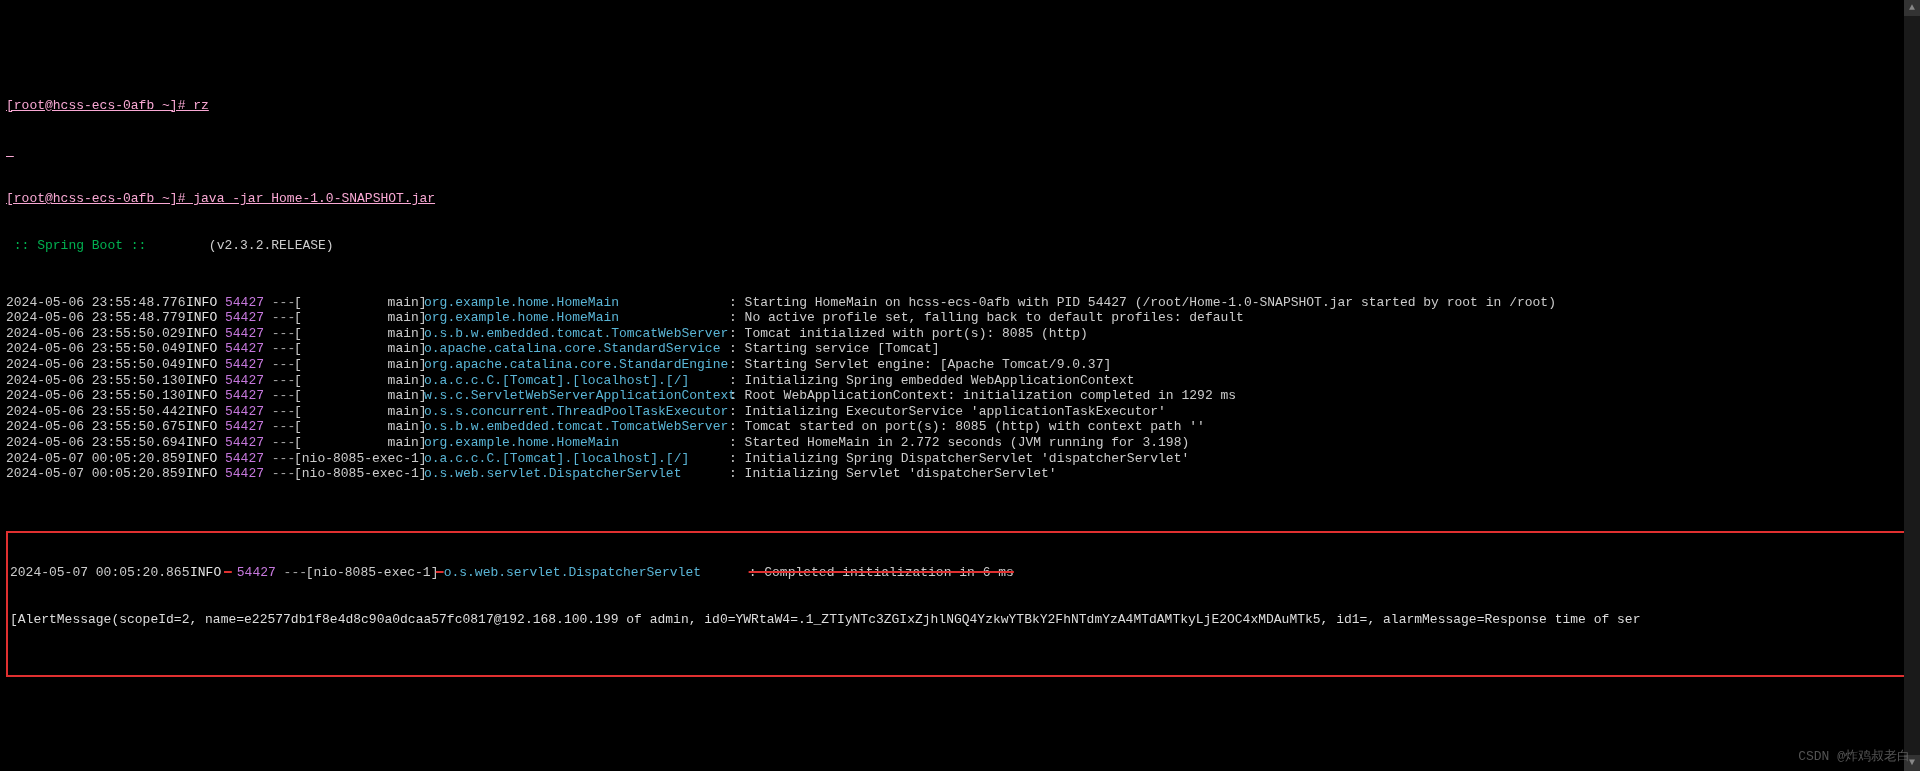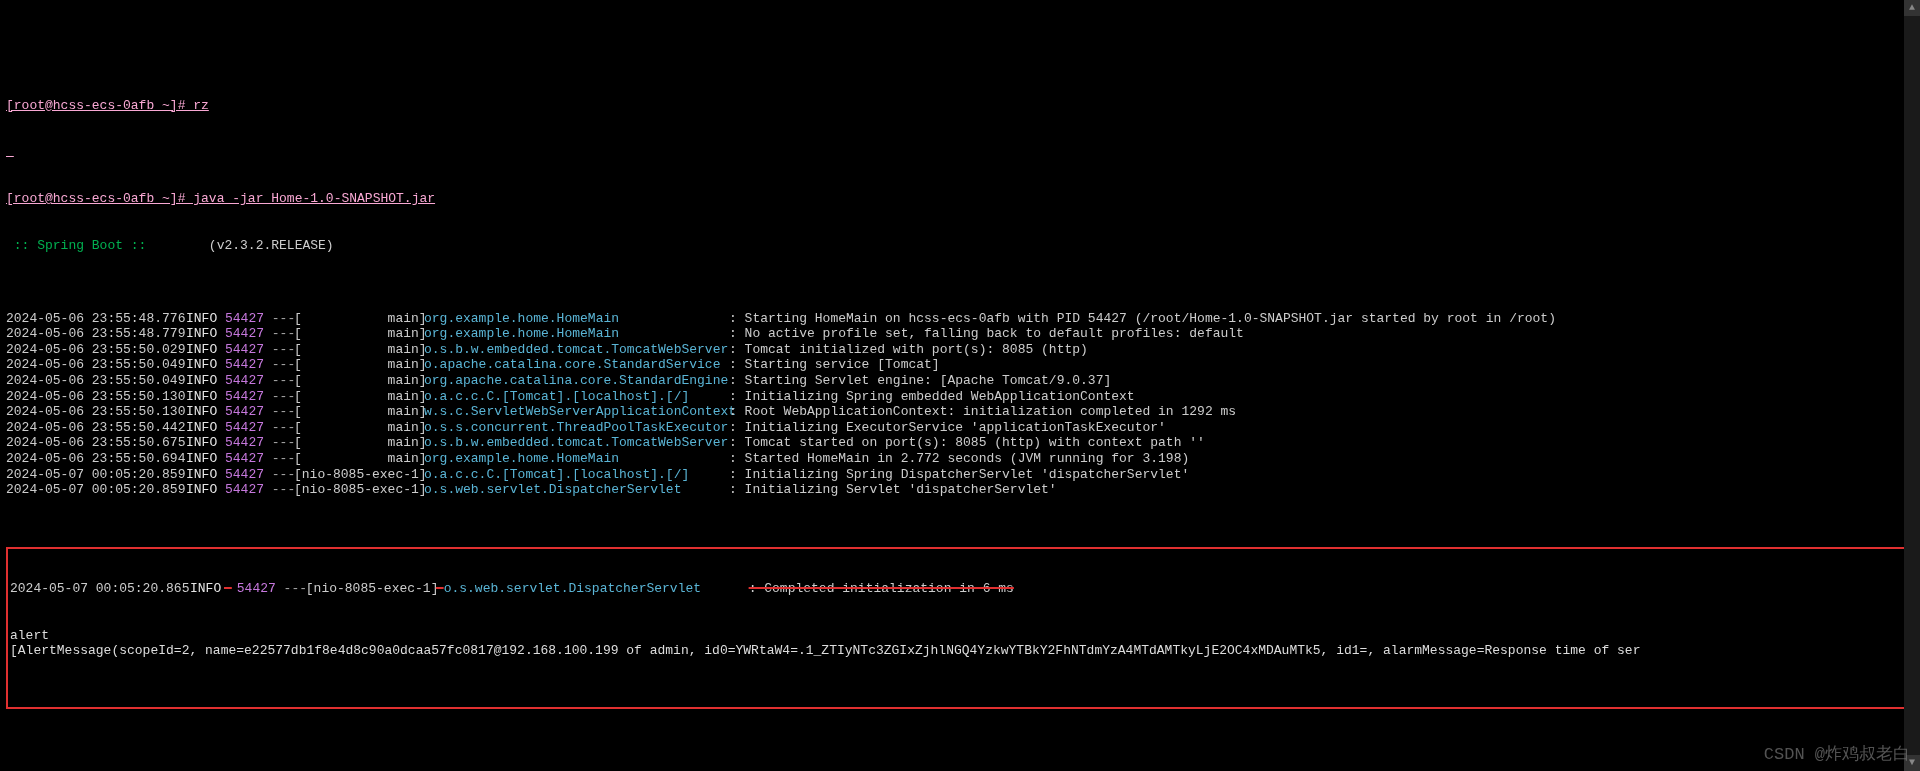--- a/index.html
+++ b/index.html
@@ -24,21 +24,21 @@
     }
     .prompt-line {
       color: #f9a8d4;
       text-decoration: underline;
     }
     .ascii-art {
       color: #ccc;
       margin-top: 6px;
     }
     .spring-boot-line {
-      margin-bottom: 26px;
+      margin-bottom: 10px;
     }
     .spring-boot-label {
       color: #00b050;
     }
     .spring-version {
       color: #ccc;
     }
     .log-line {
       display: flex;
     }
@@ -58,21 +58,21 @@
     .strike {
       text-decoration: line-through;
       text-decoration-color: #e03030;
       text-decoration-thickness: 2px;
     }
     .watermark {
       position: absolute;
       right: 10px;
       bottom: 6px;
       color: #777;
-      font-size: 17px;
+      font-size: 13px;
       opacity: 0.7;
       font-family: Liberation Mono, monospace;
     }
     .scrollbar {
       position: absolute;
       right: 0;
       top: 0;
       width: 16px;
       height: 100%;
       background: #1a1a1a;
@@ -97,21 +97,21 @@
 
 <div class="terminal">
   <div class="prompt-line">[root@hcss-ecs-0afb ~]# rz</div>
   <div class="prompt-line"> </div>
   <div class="prompt-line">[root@hcss-ecs-0afb ~]# java -jar Home-1.0-SNAPSHOT.jar</div>
   <div class="spring-boot-line"><span class="spring-boot-label"> :: Spring Boot ::</span><span class="spring-version">        (v2.3.2.RELEASE)</span></div>
   <div id="log-container"><div class="log-line"><span class="ts">2024-05-06 23:55:48.776 </span><span class="level-info">INFO</span> <span class="pid">54427</span><span class="dash"> --- </span><span class="thread">[           main]</span> <span class="logger">org.example.home.HomeMain                </span><span class="msg">: Starting HomeMain on hcss-ecs-0afb with PID 54427 (/root/Home-1.0-SNAPSHOT.jar started by root in /root)</span></div><div class="log-line"><span class="ts">2024-05-06 23:55:48.779 </span><span class="level-info">INFO</span> <span class="pid">54427</span><span class="dash"> --- </span><span class="thread">[           main]</span> <span class="logger">org.example.home.HomeMain                </span><span class="msg">: No active profile set, falling back to default profiles: default</span></div><div class="log-line"><span class="ts">2024-05-06 23:55:50.029 </span><span class="level-info">INFO</span> <span class="pid">54427</span><span class="dash"> --- </span><span class="thread">[           main]</span> <span class="logger">o.s.b.w.embedded.tomcat.TomcatWebServer  </span><span class="msg">: Tomcat initialized with port(s): 8085 (http)</span></div><div class="log-line"><span class="ts">2024-05-06 23:55:50.049 </span><span class="level-info">INFO</span> <span class="pid">54427</span><span class="dash"> --- </span><span class="thread">[           main]</span> <span class="logger">o.apache.catalina.core.StandardService   </span><span class="msg">: Starting service [Tomcat]</span></div><div class="log-line"><span class="ts">2024-05-06 23:55:50.049 </span><span class="level-info">INFO</span> <span class="pid">54427</span><span class="dash"> --- </span><span class="thread">[           main]</span> <span class="logger">org.apache.catalina.core.StandardEngine  </span><span class="msg">: Starting Servlet engine: [Apache Tomcat/9.0.37]</span></div><div class="log-line"><span class="ts">2024-05-06 23:55:50.130 </span><span class="level-info">INFO</span> <span class="pid">54427</span><span class="dash"> --- </span><span class="thread">[           main]</span> <span class="logger">o.a.c.c.C.[Tomcat].[localhost].[/]       </span><span class="msg">: Initializing Spring embedded WebApplicationContext</span></div><div class="log-line"><span class="ts">2024-05-06 23:55:50.130 </span><span class="level-info">INFO</span> <span class="pid">54427</span><span class="dash"> --- </span><span class="thread">[           main]</span> <span class="logger">w.s.c.ServletWebServerApplicationContext </span><span class="msg">: Root WebApplicationContext: initialization completed in 1292 ms</span></div><div class="log-line"><span class="ts">2024-05-06 23:55:50.442 </span><span class="level-info">INFO</span> <span class="pid">54427</span><span class="dash"> --- </span><span class="thread">[           main]</span> <span class="logger">o.s.s.concurrent.ThreadPoolTaskExecutor  </span><span class="msg">: Initializing ExecutorService 'applicationTaskExecutor'</span></div><div class="log-line"><span class="ts">2024-05-06 23:55:50.675 </span><span class="level-info">INFO</span> <span class="pid">54427</span><span class="dash"> --- </span><span class="thread">[           main]</span> <span class="logger">o.s.b.w.embedded.tomcat.TomcatWebServer  </span><span class="msg">: Tomcat started on port(s): 8085 (http) with context path ''</span></div><div class="log-line"><span class="ts">2024-05-06 23:55:50.694 </span><span class="level-info">INFO</span> <span class="pid">54427</span><span class="dash"> --- </span><span class="thread">[           main]</span> <span class="logger">org.example.home.HomeMain                </span><span class="msg">: Started HomeMain in 2.772 seconds (JVM running for 3.198)</span></div><div class="log-line"><span class="ts">2024-05-07 00:05:20.859 </span><span class="level-info">INFO</span> <span class="pid">54427</span><span class="dash"> --- </span><span class="thread">[nio-8085-exec-1]</span> <span class="logger">o.a.c.c.C.[Tomcat].[localhost].[/]       </span><span class="msg">: Initializing Spring DispatcherServlet 'dispatcherServlet'</span></div><div class="log-line"><span class="ts">2024-05-07 00:05:20.859 </span><span class="level-info">INFO</span> <span class="pid">54427</span><span class="dash"> --- </span><span class="thread">[nio-8085-exec-1]</span> <span class="logger">o.s.web.servlet.DispatcherServlet        </span><span class="msg">: Initializing Servlet 'dispatcherServlet'</span></div></div>
 
   <div class="alert-region">
     <div id="strike-line" class="strike"><span class="ts">2024-05-07 00:05:20.865 </span><span class="level-info">INFO</span> <span class="pid">54427</span><span class="dash"> --- </span><span class="thread">[nio-8085-exec-1]</span> <span class="logger">o.s.web.servlet.DispatcherServlet        </span><span class="msg">: Completed initialization in 6 ms</span></div>
-    <div id="alert-container"><div>alert</div><div>[AlertMessage(scopeId=2, name=e22577db1f8e4d8c90a0dcaa57fc0817@192.168.100.199 of admin, id0=YWRtaW4=.1_ZTIyNTc3ZGIxZjhlNGQ4YzkwYTBkY2FhNTdmYzA4MTdAMTkyLjE2OC4xMDAuMTk5, id1=, alarmMessage=Response time of ser</div></div>
+    <div id="alert-container"><div>[AlertMessage(scopeId=2, name=e22577db1f8e4d8c90a0dcaa57fc0817@192.168.100.199 of admin, id0=YWRtaW4=.1_ZTIyNTc3ZGIxZjhlNGQ4YzkwYTBkY2FhNTdmYzA4MTdAMTkyLjE2OC4xMDAuMTk5, id1=, alarmMessage=Response time of ser</div></div>
     
   </div>
 </div>
 
 <div class="scrollbar">
   <div class="scroll-up">▲</div>
   <div class="scroll-down">▼</div>
 </div>
 
 <div class="watermark">CSDN @炸鸡叔老白</div>

